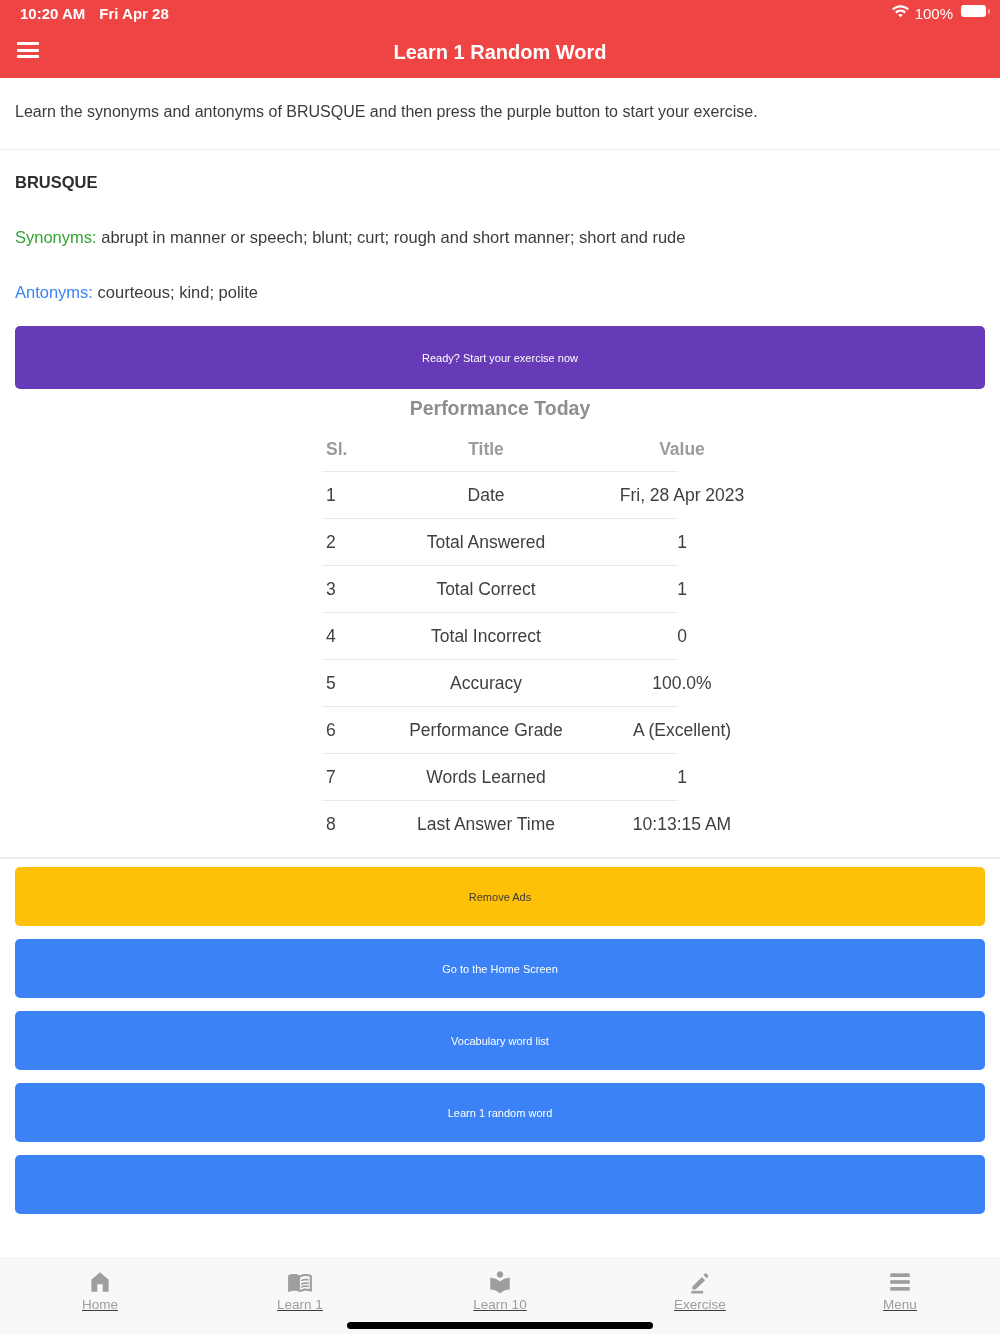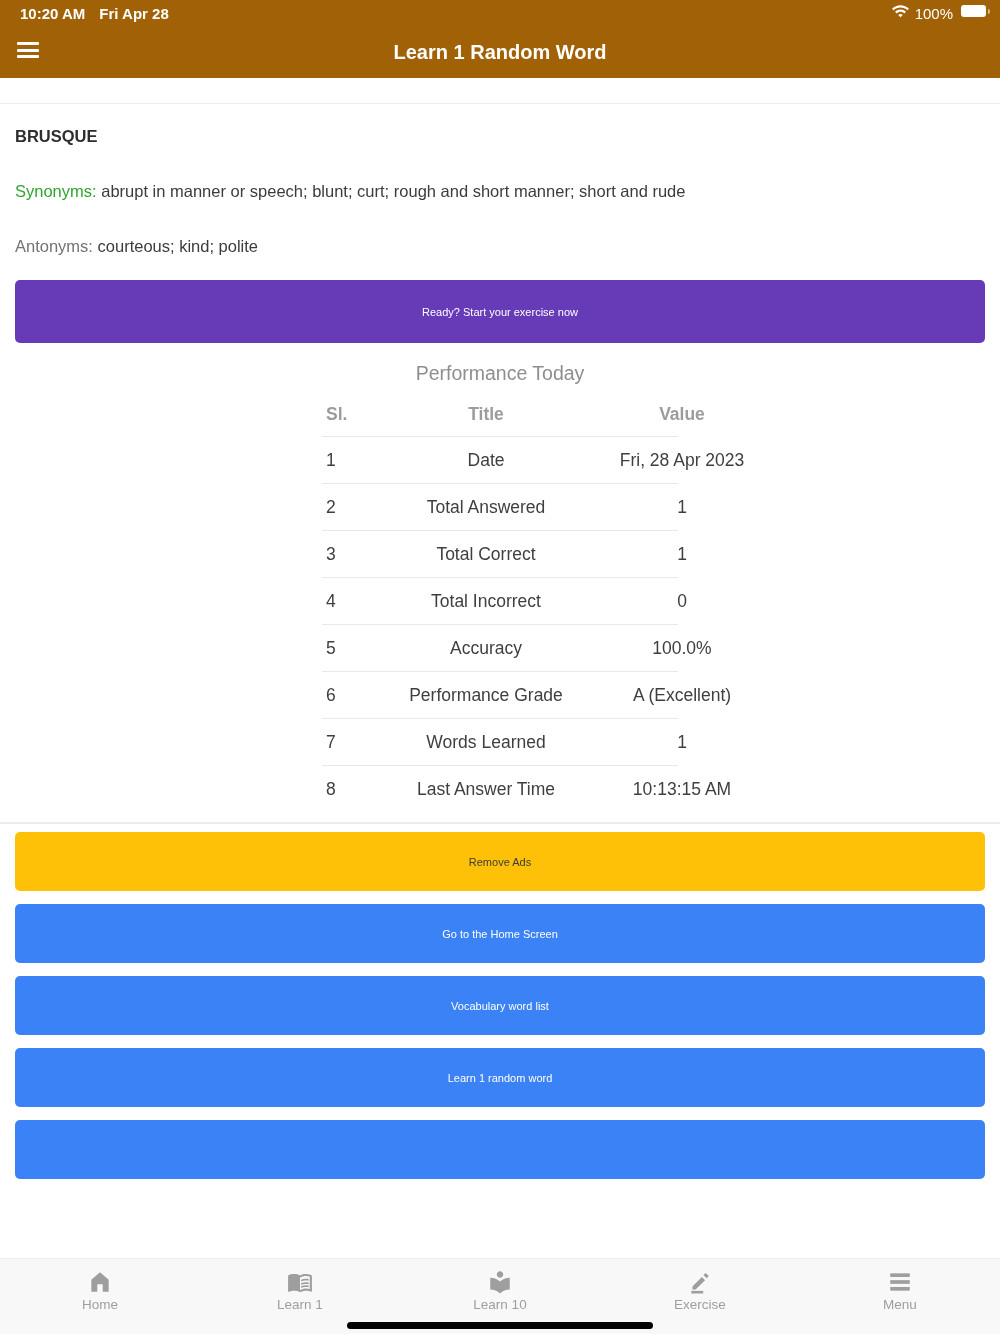--- a/index.html
+++ b/index.html
@@ -3,21 +3,21 @@
 <meta charset="utf-8">
 <style>
   * { margin:0; padding:0; box-sizing:border-box; }
   html,body { background:#ffffff; }
   .screen {
     position:relative; width:1000px; height:1334px; overflow:hidden;
     background:#ffffff; font-family:"Liberation Sans","DejaVu Sans",sans-serif;
     color:#3c3c3c; margin:0 auto;
   }
   
-  .top-purple { background:#a16207; }
+  .top-purple { background:#ef4444; }
   .status-bar {
     height:27px; display:flex; justify-content:space-between; align-items:center;
     padding:0 14px 0 20px; color:#ffffff; font-size:15px;
   }
   .sb-left { display:flex; align-items:center; gap:14px; }
   .sb-time { font-weight:700; }
   .sb-date { font-weight:600; }
   .sb-right { display:flex; align-items:flex-start; gap:6px; }
   .battery {
     position:relative; width:25px; height:12px; background:#ffffff;
@@ -32,43 +32,43 @@
   .hamburger span { display:block; width:22px; height:3px; background:#ffffff; border-radius:1px; margin-bottom:3.5px; }
   .app-title {
     width:100%; text-align:center; color:#ffffff; font-size:20px; font-weight:600;
   }
   
   .instruction { margin:22px 15px 0; font-size:16px; line-height:24px; color:#3c3c3c; }
   .divider-thin { margin-top:25px; border-top:1px solid #ececec; }
   .word { margin:20px 15px 0; font-size:16.5px; font-weight:700; color:#2e2e2e; line-height:24px; }
   .defline { margin:31px 15px 0; font-size:16.5px; line-height:24px; color:#3c3c3c; }
   .syn-label { color:#31a431; }
-  .ant-label { color:#737373; }
+  .ant-label { color:#3b82f6; }
   .btn {
     display:flex; align-items:center; justify-content:center;
     border-radius:5px; cursor:pointer; font-size:11px;
   }
   .start-btn { margin:22px 15px 0; height:63px; background:#673AB7; color:#ffffff; }
-  .perf-title { margin-top:16px; text-align:center; color:#8e8e8e; font-size:19.5px; line-height:28px; }
+  .perf-title { margin-top:5px; text-align:center; color:#8e8e8e; font-size:19.5px; line-height:28px;font-weight:bold; }
   .perf-table { width:356px; margin:6px auto 0; }
   .prow {
     display:grid; grid-template-columns:40px 172px 144px; align-items:center;
     height:47px; font-size:17.5px; color:#3f3f3f; border-bottom:1px solid #e9e9e9;gap:38px;
   }
   .prow.head { height:44px; color:#9c9c9c; font-weight:600; }
   .prow:last-child { border-bottom:none; }
   .c-sl { text-align:left; padding-left:4px; }
   .c-title, .c-value { text-align:center; }
   .section-divider { margin-top:9px; border-top:2px solid #ececec; }
   .remove-ads { margin:8px 15px 0; height:59px; background:#FFC107; color:#3b3b3b; }
   .nav-btn { margin:13px 15px 0; height:59px; background:#3b82f6; color:#ffffff; }
   
   .tab-bar {
     position:absolute; left:0; right:0; bottom:0; height:76px;
-    background:#f8f8f8; border-top:1px solid #ededed; display:flex; z-index:5;
+    background:#f8f8f8; border-top:1px solid #ededed; display:flex; z-index:5;text-decoration:underline;
   }
   .tab {
     flex:1; display:flex; flex-direction:column; align-items:center;
     padding-top:10px; gap:2px; cursor:pointer;
   }
   .tab svg { width:26px; height:26px; fill:#9e9e9e; }
   .tab-label { font-size:13.5px; color:#9e9e9e; }
   .home-indicator {
     position:absolute; bottom:5px; left:50%; transform:translateX(-50%);
     width:306px; height:7px; background:#000000; border-radius:4px; z-index:6;
@@ -96,20 +96,21 @@
     <div class="app-header">
       <div class="hamburger">
         <span></span>
           <span></span>
           <span style="margin-bottom:0"></span>
       </div>
       <div class="app-title">Learn 1 Random Word</div>
     </div>
   </div>
 
+  <div class="instruction">Learn the synonyms and antonyms of BRUSQUE and then press the purple button to start your exercise.</div>
   <div class="divider-thin"></div>
 
   <div class="word">BRUSQUE</div>
   <div class="defline">
     <span class="syn-label">Synonyms:</span><span> abrupt in manner or speech; blunt; curt; rough and short manner; short and rude</span>
   </div>
   <div class="defline">
     <span class="ant-label">Antonyms:</span><span> courteous; kind; polite</span>
   </div>
 

